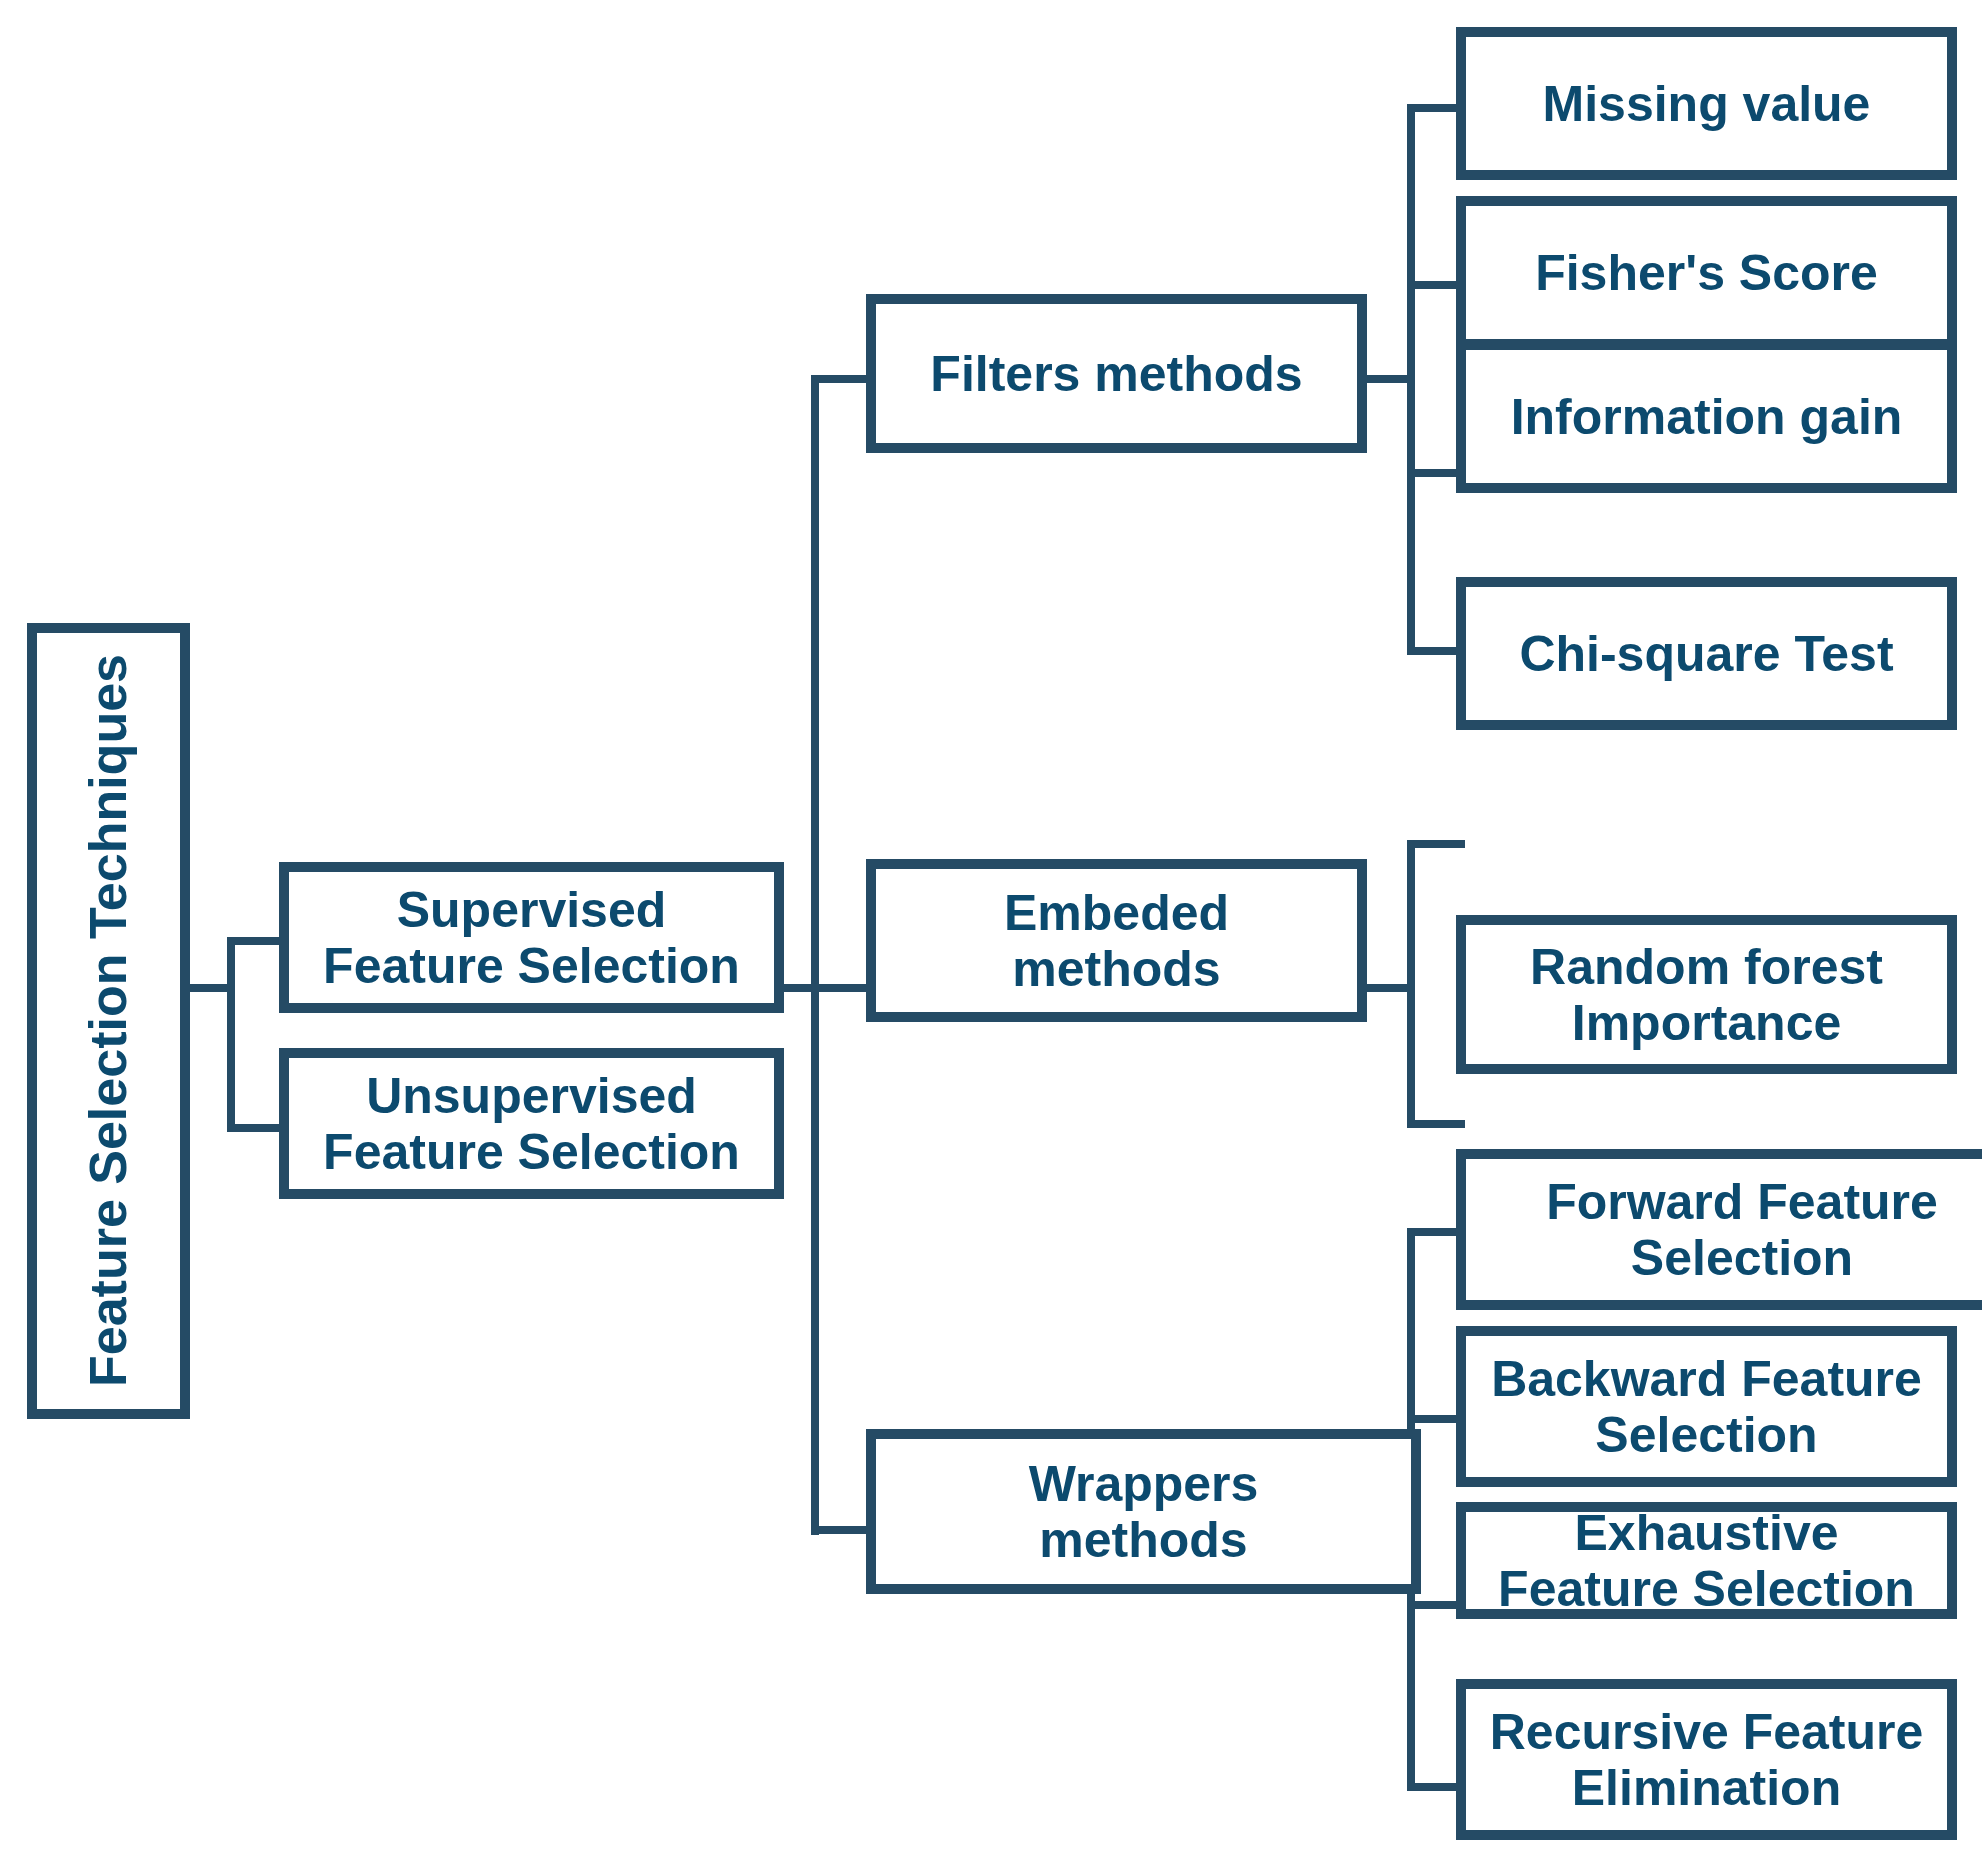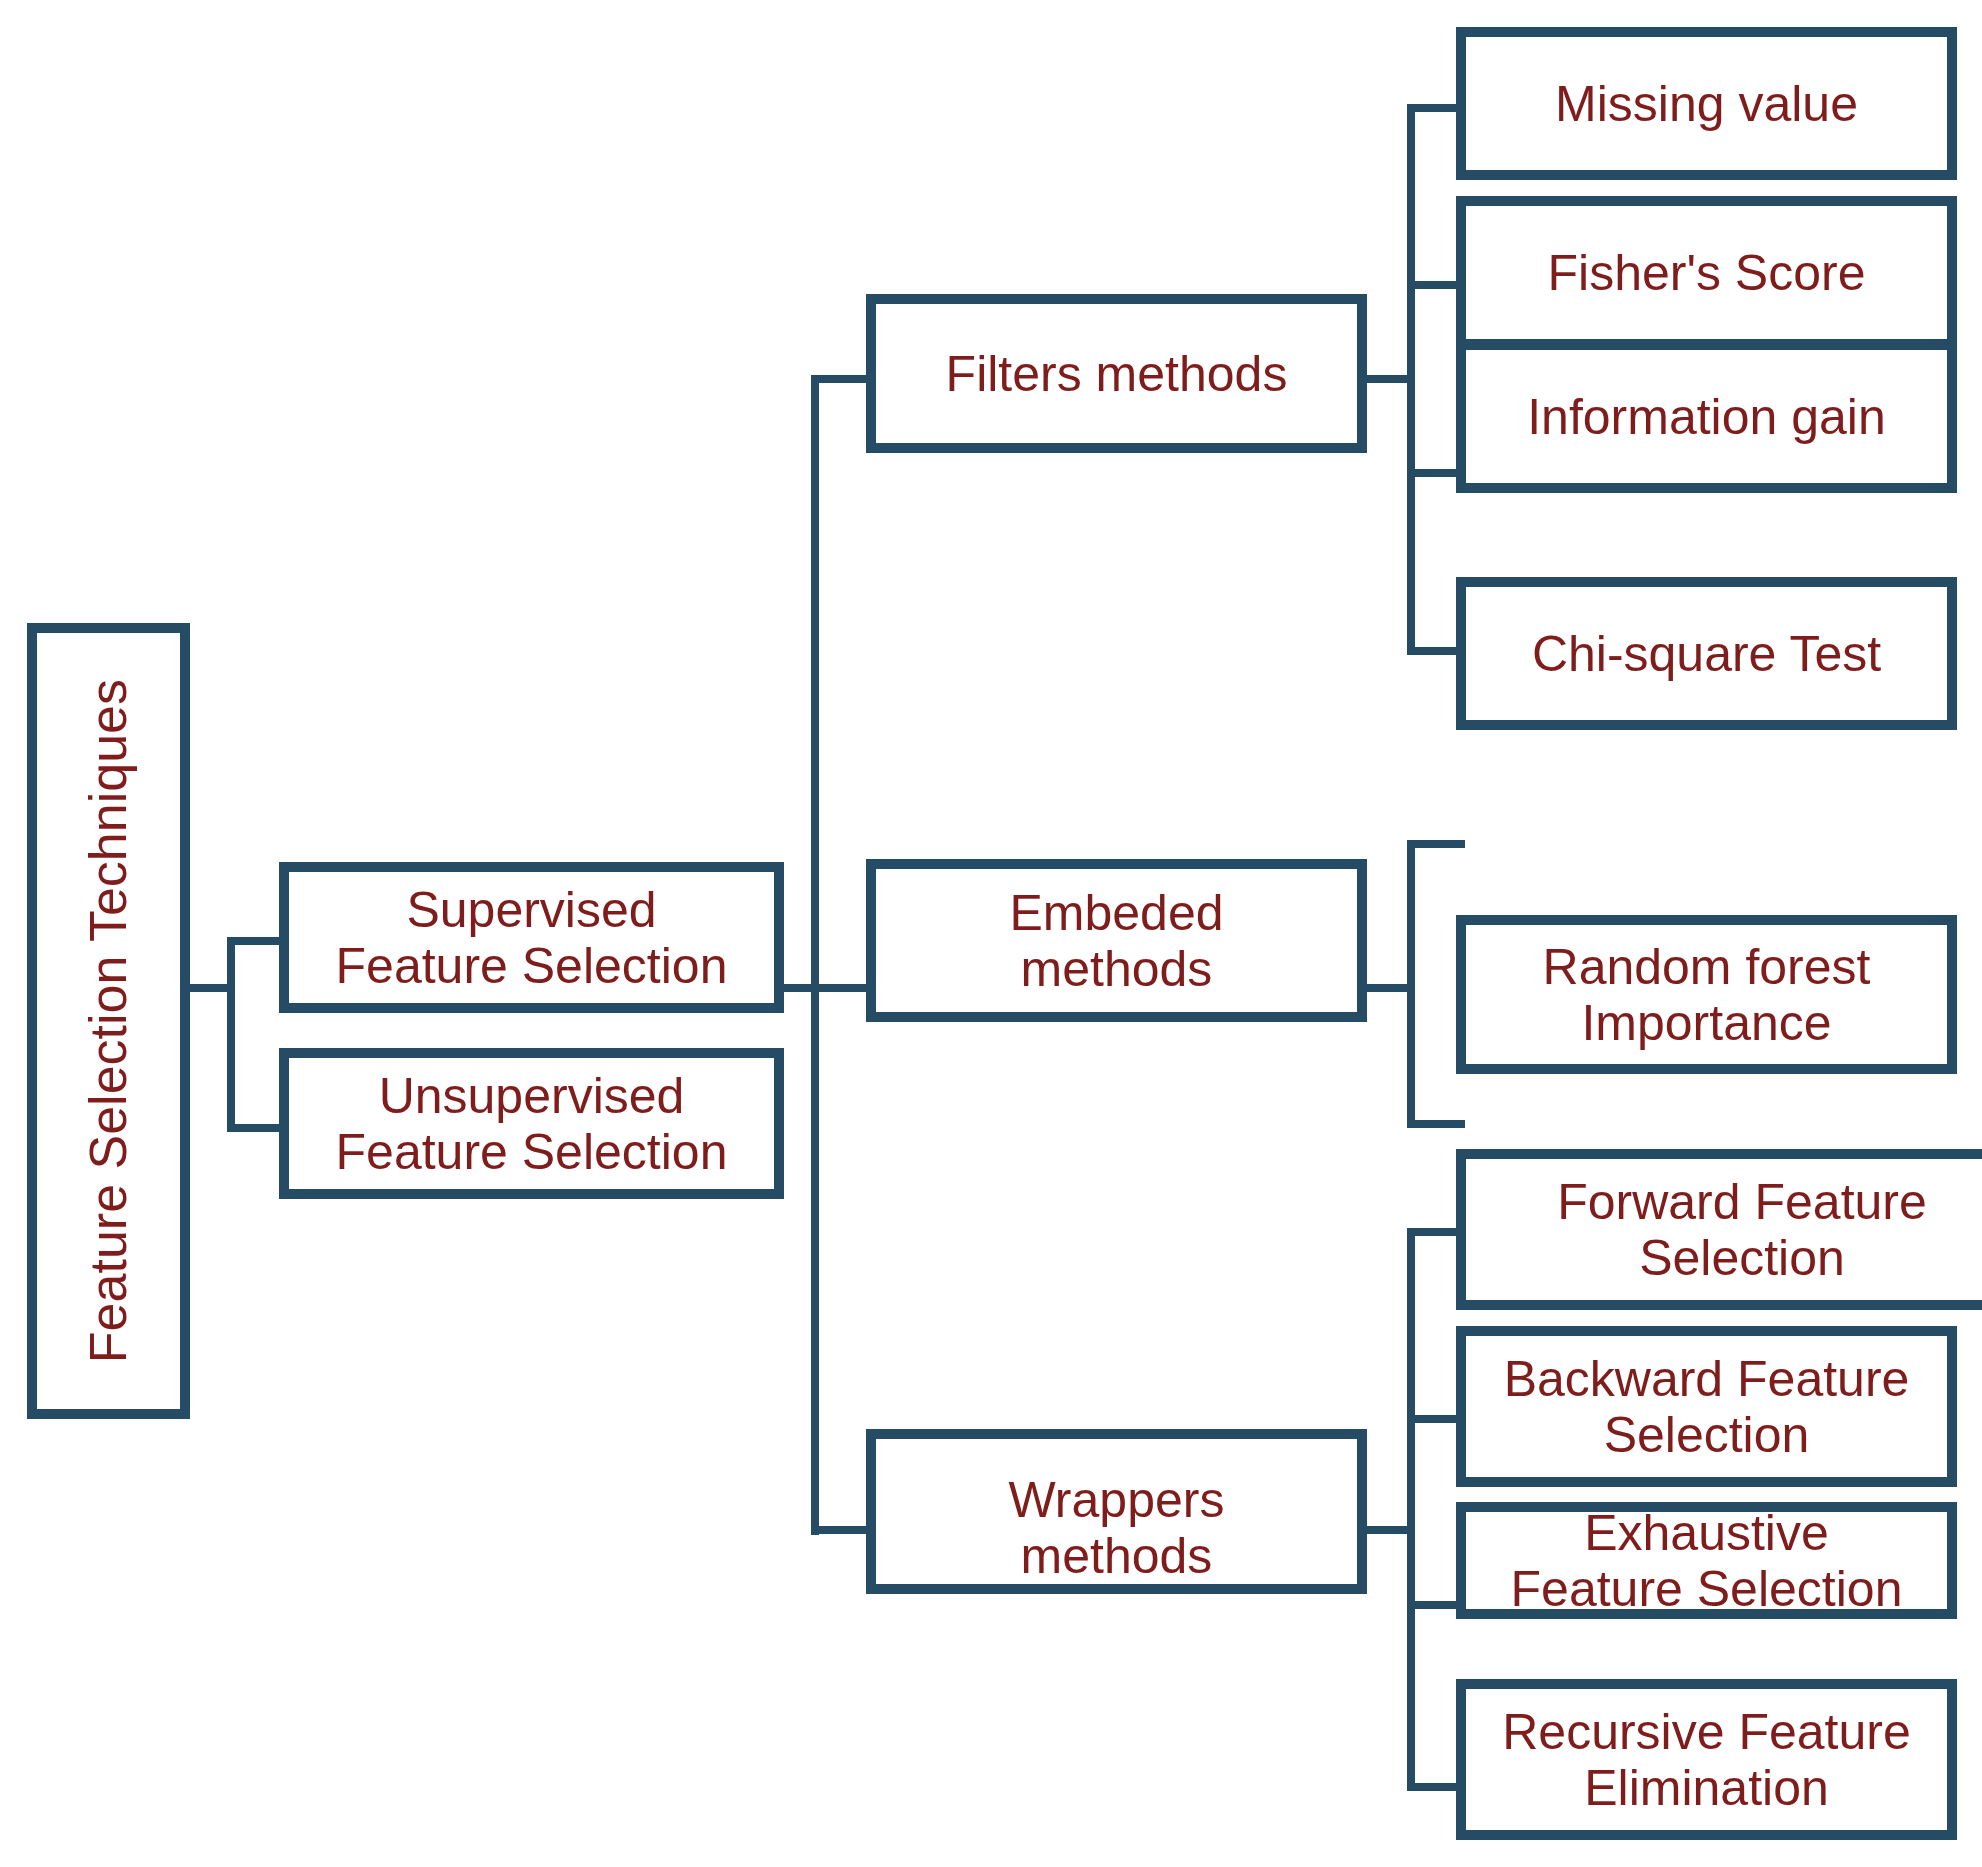--- a/index.html
+++ b/index.html
@@ -13,27 +13,27 @@
     height: 1868px;
     background: #ffffff;
     font-family: "Liberation Sans", sans-serif;
     overflow: hidden;
   }
   .node {
     position: absolute;
     box-sizing: border-box;
     border: 10.7px solid #254B65;
     background: #ffffff;
-    color: #7f1d1d;
+    color: #0c4a6e;
     display: flex;
     align-items: center;
     justify-content: center;
     text-align: center;
     line-height: 1.12;
-    font-weight: 400;
+    font-weight: 700;
     letter-spacing: 0px;
   }
   .node .label {
     display: block;
     padding: 0 5.8px;
     white-space: pre-line;
   }
   
   .node-root {
     border-width: 10.7px;
@@ -100,21 +100,21 @@
 Feature Selection</span>
   </div>
 
   <div class="node" style="left:866px; top:294px; width:501px; height:159px; font-size:50px;">
     <span class="label">Filters methods</span>
   </div>
   <div class="node" style="left:866px; top:859px; width:501px; height:163px; font-size:50px;">
     <span class="label">Embeded
 methods</span>
   </div>
-  <div class="node" style="left:866px; top:1429px; width:501px; height:165px; font-size:50px;align-items:flex-end;">
+  <div class="node" style="left:866px; top:1429px; width:555px; height:165px; font-size:50px;">
     <span class="label">Wrappers
 methods</span>
   </div>
 
   <div class="node" style="left:1456px; top:27px; width:501px; height:153px; font-size:50px;">
     <span class="label">Missing value</span>
   </div>
   <div class="node" style="left:1456px; top:196px; width:501px; height:153px; font-size:50px;">
     <span class="label">Fisher's Score</span>
   </div>

